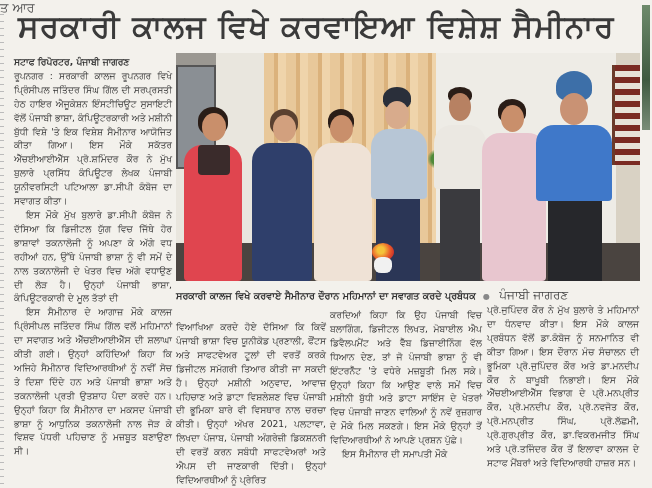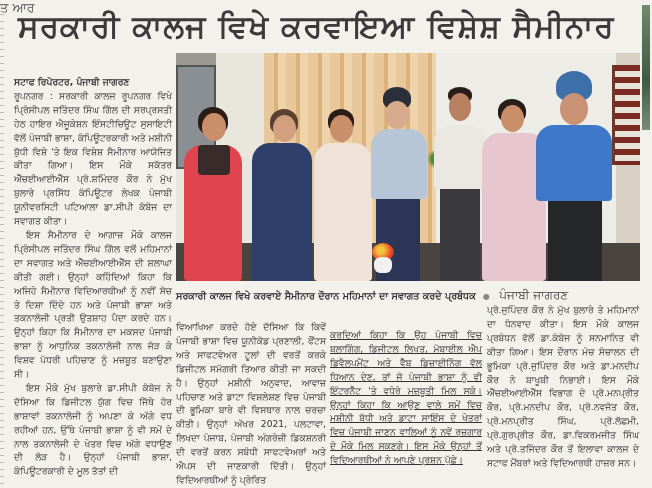--- a/index.html
+++ b/index.html
@@ -26,23 +26,23 @@
     background:repeating-linear-gradient(#bbb 0 1px, transparent 1px 7px);
   }
   .col {
     position:absolute; font-size:9.2px; line-height:13.9px; color:#333;
     text-align:justify;
   }
   .col p { margin:0; }
   .col .indent { text-indent:12px; }
   .byline { font-weight:bold; }
   .dateline { font-weight:normal; }
-  #col1 { left:14px; top:55px; width:158px;margin-top:20px; }
+  #col1 { left:14px; top:55px; width:158px; }
   #col2 { left:176px; top:313px; width:150px;margin-top:7px; }
-  #col3 { left:330px; top:328px; width:152px;text-decoration:underline; }
+  #col3 { left:330px; top:308px; width:152px; }
   #col4 { left:487px; top:303px; width:152px; }
 
   .photo {
     position:absolute; left:176px; top:53px; width:464px; height:228px;
     overflow:hidden; background:#d9d2c4;
   }
   .photo .wall-left { position:absolute; left:0; top:0; width:88px; height:228px; background:#e9e6de; }
   .photo .board { position:absolute; left:0; top:12px; width:36px; height:100px; background:#8a8f94; border:2px solid #555; }
   .photo .frame-top { position:absolute; left:0; top:0; width:40px; height:14px; background:#9b9892; }
   .photo .wood { position:absolute; left:88px; top:0; width:172px; height:228px;
@@ -77,22 +77,22 @@
 
 <div class="left-dots"></div>
 <div class="topfrag">ਤ ਆਰ</div>
 <h1 class="headline" style="margin:0;">ਸਰਕਾਰੀ ਕਾਲਜ ਵਿਖੇ ਕਰਵਾਇਆ ਵਿਸ਼ੇਸ਼ ਸੈਮੀਨਾਰ</h1>
 <div class="right-strip"></div>
 
 <div class="col" id="col1">
   <p><span class="byline">ਸਟਾਫ ਰਿਪੋਰਟਰ, ਪੰਜਾਬੀ ਜਾਗਰਣ</span></p>
   <p><span class="dateline">ਰੂਪਨਗਰ :</span>
      <span>ਸਰਕਾਰੀ ਕਾਲਜ ਰੂਪਨਗਰ ਵਿਖੇ ਪ੍ਰਿੰਸੀਪਲ ਜਤਿੰਦਰ ਸਿੰਘ ਗਿੱਲ ਦੀ ਸਰਪ੍ਰਸਤੀ ਹੇਠ ਹਾਇਰ ਐਜੂਕੇਸ਼ਨ ਇੰਸਟੀਚਿਊਟ ਸੁਸਾਇਟੀ ਵੱਲੋਂ ਪੰਜਾਬੀ ਭਾਸ਼ਾ, ਕੰਪਿਊਟਰਕਾਰੀ ਅਤੇ ਮਸ਼ੀਨੀ ਬੁੱਧੀ ਵਿਸ਼ੇ 'ਤੇ ਇਕ ਵਿਸ਼ੇਸ਼ ਸੈਮੀਨਾਰ ਆਯੋਜਿਤ ਕੀਤਾ ਗਿਆ। ਇਸ ਮੌਕੇ ਸਕੱਤਰ ਐੱਚਈਆਈਐੱਸ ਪ੍ਰੋ.ਸ਼ਮਿੰਦਰ ਕੌਰ ਨੇ ਮੁੱਖ ਬੁਲਾਰੇ ਪ੍ਰਸਿੱਧ ਕੰਪਿਊਟਰ ਲੇਖਕ ਪੰਜਾਬੀ ਯੂਨੀਵਰਸਿਟੀ ਪਟਿਆਲਾ ਡਾ.ਸੀਪੀ ਕੰਬੋਜ ਦਾ ਸਵਾਗਤ ਕੀਤਾ।</span></p>
+  <p class="indent">ਇਸ ਮੌਕੇ ਮੁੱਖ ਬੁਲਾਰੇ ਡਾ.ਸੀਪੀ ਕੰਬੋਜ ਨੇ ਦੱਸਿਆ ਕਿ ਡਿਜੀਟਲ ਯੁੱਗ ਵਿਚ ਜਿੱਥੇ ਹੋਰ ਭਾਸ਼ਾਵਾਂ ਤਕਨਾਲੋਜੀ ਨੂੰ ਅਪਣਾ ਕੇ ਅੱਗੇ ਵਧ ਰਹੀਆਂ ਹਨ, ਉੱਥੇ ਪੰਜਾਬੀ ਭਾਸ਼ਾ ਨੂੰ ਵੀ ਸਮੇਂ ਦੇ ਨਾਲ ਤਕਨਾਲੋਜੀ ਦੇ ਖੇਤਰ ਵਿਚ ਅੱਗੇ ਵਧਾਉਣ ਦੀ ਲੋੜ ਹੈ। ਉਨ੍ਹਾਂ ਪੰਜਾਬੀ ਭਾਸ਼ਾ, ਕੰਪਿਊਟਰਕਾਰੀ ਦੇ ਮੂਲ ਤੱਤਾਂ ਦੀ</p>
   <p class="indent">ਇਸ ਸੈਮੀਨਾਰ ਦੇ ਆਗਾਜ਼ ਮੌਕੇ ਕਾਲਜ ਪ੍ਰਿੰਸੀਪਲ ਜਤਿੰਦਰ ਸਿੰਘ ਗਿੱਲ ਵਲੋਂ ਮਹਿਮਾਨਾਂ ਦਾ ਸਵਾਗਤ ਅਤੇ ਐੱਚਈਆਈਐੱਸ ਦੀ ਸ਼ਲਾਘਾ ਕੀਤੀ ਗਈ। ਉਨ੍ਹਾਂ ਕਹਿੰਦਿਆਂ ਕਿਹਾ ਕਿ ਅਜਿਹੇ ਸੈਮੀਨਾਰ ਵਿਦਿਆਰਥੀਆਂ ਨੂੰ ਨਵੀਂ ਸੋਚ ਤੇ ਦਿਸ਼ਾ ਦਿੰਦੇ ਹਨ ਅਤੇ ਪੰਜਾਬੀ ਭਾਸ਼ਾ ਅਤੇ ਤਕਨਾਲੋਜੀ ਪ੍ਰਤੀ ਉਤਸ਼ਾਹ ਪੈਦਾ ਕਰਦੇ ਹਨ। ਉਨ੍ਹਾਂ ਕਿਹਾ ਕਿ ਸੈਮੀਨਾਰ ਦਾ ਮਕਸਦ ਪੰਜਾਬੀ ਭਾਸ਼ਾ ਨੂੰ ਆਧੁਨਿਕ ਤਕਨਾਲੋਜੀ ਨਾਲ ਜੋੜ ਕੇ ਵਿਸ਼ਵ ਪੱਧਰੀ ਪਹਿਚਾਣ ਨੂੰ ਮਜ਼ਬੂਤ ਬਣਾਉਣਾ ਸੀ।</p>
-  <p class="indent">ਇਸ ਮੌਕੇ ਮੁੱਖ ਬੁਲਾਰੇ ਡਾ.ਸੀਪੀ ਕੰਬੋਜ ਨੇ ਦੱਸਿਆ ਕਿ ਡਿਜੀਟਲ ਯੁੱਗ ਵਿਚ ਜਿੱਥੇ ਹੋਰ ਭਾਸ਼ਾਵਾਂ ਤਕਨਾਲੋਜੀ ਨੂੰ ਅਪਣਾ ਕੇ ਅੱਗੇ ਵਧ ਰਹੀਆਂ ਹਨ, ਉੱਥੇ ਪੰਜਾਬੀ ਭਾਸ਼ਾ ਨੂੰ ਵੀ ਸਮੇਂ ਦੇ ਨਾਲ ਤਕਨਾਲੋਜੀ ਦੇ ਖੇਤਰ ਵਿਚ ਅੱਗੇ ਵਧਾਉਣ ਦੀ ਲੋੜ ਹੈ। ਉਨ੍ਹਾਂ ਪੰਜਾਬੀ ਭਾਸ਼ਾ, ਕੰਪਿਊਟਰਕਾਰੀ ਦੇ ਮੂਲ ਤੱਤਾਂ ਦੀ</p>
 </div>
 
 <div class="photo">
   <div class="wall-left"></div>
   <div class="frame-top"></div>
   <div class="board"></div>
   <div class="wood"></div>
   <div class="wall-right"></div>
   <div class="shelf"></div>
   <div class="floor"></div>
@@ -152,17 +152,18 @@
   <span class="dot">●</span>
   <span class="credit">ਪੰਜਾਬੀ ਜਾਗਰਣ</span>
 </div>
 
 <div class="col" id="col2">
   <p>ਵਿਆਖਿਆ ਕਰਦੇ ਹੋਏ ਦੱਸਿਆ ਕਿ ਕਿਵੇਂ ਪੰਜਾਬੀ ਭਾਸ਼ਾ ਵਿਚ ਯੂਨੀਕੋਡ ਪ੍ਰਣਾਲੀ, ਫੌਂਟਸ ਅਤੇ ਸਾਫਟਵੇਅਰ ਟੂਲਾਂ ਦੀ ਵਰਤੋਂ ਕਰਕੇ ਡਿਜੀਟਲ ਸਮੱਗਰੀ ਤਿਆਰ ਕੀਤੀ ਜਾ ਸਕਦੀ ਹੈ। ਉਨ੍ਹਾਂ ਮਸ਼ੀਨੀ ਅਨੁਵਾਦ, ਆਵਾਜ਼ ਪਹਿਚਾਣ ਅਤੇ ਡਾਟਾ ਵਿਸ਼ਲੇਸ਼ਣ ਵਿਚ ਪੰਜਾਬੀ ਦੀ ਭੂਮਿਕਾ ਬਾਰੇ ਵੀ ਵਿਸਥਾਰ ਨਾਲ ਚਰਚਾ ਕੀਤੀ। ਉਨ੍ਹਾਂ ਅੱਖਰ 2021, ਪਲਟਾਵਾ, ਲਿਖਦਾ ਪੰਜਾਬ, ਪੰਜਾਬੀ ਅੰਗਰੇਜ਼ੀ ਡਿਕਸ਼ਨਰੀ ਦੀ ਵਰਤੋਂ ਕਰਨ ਸਬੰਧੀ ਸਾਫਟਵੇਅਰਾਂ ਅਤੇ ਐਪਸ ਦੀ ਜਾਣਕਾਰੀ ਦਿੱਤੀ। ਉਨ੍ਹਾਂ ਵਿਦਿਆਰਥੀਆਂ ਨੂੰ ਪ੍ਰੇਰਿਤ</p>
 </div>
 
 <div class="col" id="col3">
   <p>ਕਰਦਿਆਂ ਕਿਹਾ ਕਿ ਉਹ ਪੰਜਾਬੀ ਵਿਚ ਬਲਾਗਿੰਗ, ਡਿਜੀਟਲ ਲਿਖਤ, ਮੋਬਾਈਲ ਐਪ ਡਿਵੈਲਪਮੈਂਟ ਅਤੇ ਵੈੱਬ ਡਿਜ਼ਾਈਨਿੰਗ ਵੱਲ ਧਿਆਨ ਦੇਣ, ਤਾਂ ਜੋ ਪੰਜਾਬੀ ਭਾਸ਼ਾ ਨੂੰ ਵੀ ਇੰਟਰਨੈੱਟ 'ਤੇ ਵਧੇਰੇ ਮਜ਼ਬੂਤੀ ਮਿਲ ਸਕੇ। ਉਨ੍ਹਾਂ ਕਿਹਾ ਕਿ ਆਉਣ ਵਾਲੇ ਸਮੇਂ ਵਿਚ ਮਸ਼ੀਨੀ ਬੁੱਧੀ ਅਤੇ ਡਾਟਾ ਸਾਇੰਸ ਦੇ ਖੇਤਰਾਂ ਵਿਚ ਪੰਜਾਬੀ ਜਾਣਨ ਵਾਲਿਆਂ ਨੂੰ ਨਵੇਂ ਰੁਜ਼ਗਾਰ ਦੇ ਮੌਕੇ ਮਿਲ ਸਕਣਗੇ। ਇਸ ਮੌਕੇ ਉਨ੍ਹਾਂ ਤੋਂ ਵਿਦਿਆਰਥੀਆਂ ਨੇ ਆਪਣੇ ਪ੍ਰਸ਼ਨ ਪੁੱਛੇ।</p>
+  <p class="indent">ਇਸ ਸੈਮੀਨਾਰ ਦੀ ਸਮਾਪਤੀ ਮੌਕੇ</p>
 </div>
 
 <div class="col" id="col4">
   <p>ਪ੍ਰੋ.ਜੁਪਿੰਦਰ ਕੌਰ ਨੇ ਮੁੱਖ ਬੁਲਾਰੇ ਤੇ ਮਹਿਮਾਨਾਂ ਦਾ ਧੰਨਵਾਦ ਕੀਤਾ। ਇਸ ਮੌਕੇ ਕਾਲਜ ਪ੍ਰਬੰਧਨ ਵੱਲੋਂ ਡਾ.ਕੰਬੋਜ ਨੂੰ ਸਨਮਾਨਿਤ ਵੀ ਕੀਤਾ ਗਿਆ। ਇਸ ਦੌਰਾਨ ਮੰਚ ਸੰਚਾਲਨ ਦੀ ਭੂਮਿਕਾ ਪ੍ਰੋ.ਜੁਪਿੰਦਰ ਕੌਰ ਅਤੇ ਡਾ.ਮਨਦੀਪ ਕੌਰ ਨੇ ਬਾਖੂਬੀ ਨਿਭਾਈ। ਇਸ ਮੌਕੇ ਐੱਚਈਆਈਐੱਸ ਵਿਭਾਗ ਦੇ ਪ੍ਰੋ.ਮਨਪ੍ਰੀਤ ਕੌਰ, ਪ੍ਰੋ.ਮਨਦੀਪ ਕੌਰ, ਪ੍ਰੋ.ਨਵਜੋਤ ਕੌਰ, ਪ੍ਰੋ.ਮਨਪ੍ਰੀਤ ਸਿੰਘ, ਪ੍ਰੋ.ਲੱਛਮੀ, ਪ੍ਰੋ.ਗੁਰਪ੍ਰੀਤ ਕੌਰ, ਡਾ.ਵਿਕਰਮਜੀਤ ਸਿੰਘ ਅਤੇ ਪ੍ਰੋ.ਤਜਿੰਦਰ ਕੌਰ ਤੋਂ ਇਲਾਵਾ ਕਾਲਜ ਦੇ ਸਟਾਫ ਮੈਂਬਰਾਂ ਅਤੇ ਵਿਦਿਆਰਥੀ ਹਾਜ਼ਰ ਸਨ।</p>
 </div>
 
 </body></html>

